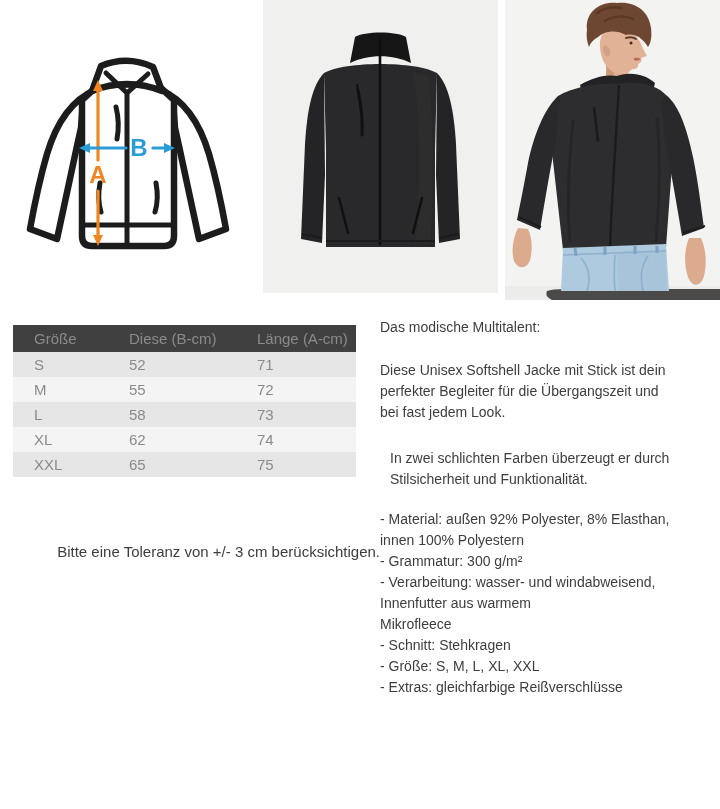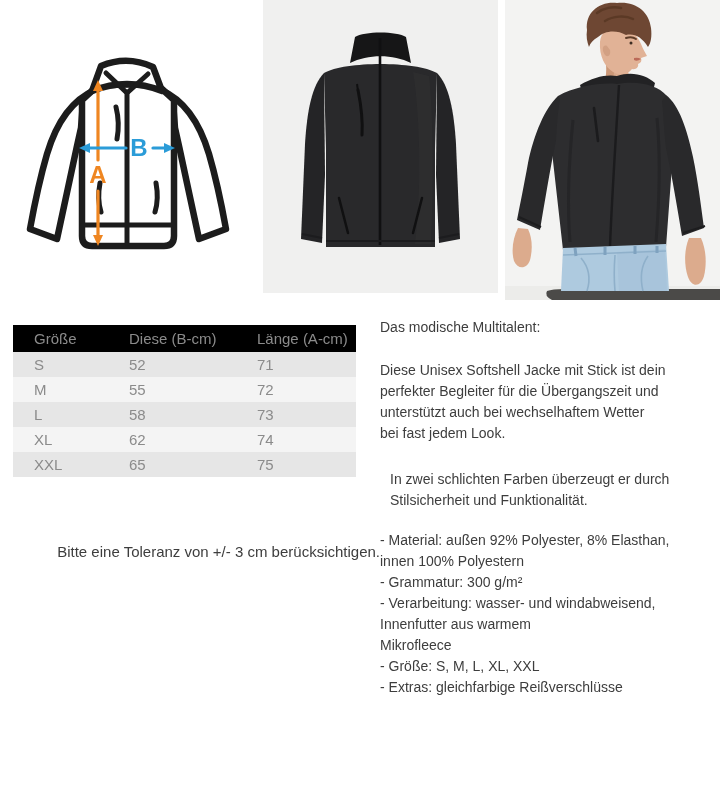--- a/index.html
+++ b/index.html
@@ -25,21 +25,21 @@
   .arrow-a-fill{fill:var(--arrow-a)}
   .arrow-b-fill{fill:var(--arrow-b)}
 
   
   .size-section{position:absolute;left:13px;top:325px;width:343px}
   table.size-table{border-collapse:collapse;table-layout:fixed;width:343px}
   .size-table th,.size-table td{
     font-weight:400;text-align:left;font-size:15px;color:#8b8b8b;
     height:25px;padding:0;overflow:hidden;white-space:nowrap;
   }
-  .size-table thead th{height:27px;background:#000000}
+  .size-table thead th{height:27px;background:#404040}
   .size-table td.c1,.size-table th.c1{padding-left:21px}
   tr.stripe-dark{background:#e6e6e6}
   tr.stripe-light{background:#f4f4f4}
 
   .tolerance-note{
     position:absolute;left:0;top:528px;width:380px;
     text-align:right;font-size:15px;color:#3d3d3d;white-space:nowrap;
   }
 
   
@@ -201,32 +201,32 @@
 </div>
 
 <p class="tolerance-note">Bitte eine Toleranz von +/- 3 cm berücksichtigen.</p>
 
 <section class="description">
   <p class="heading line">Das modische Multitalent:</p>
 
   <div class="para1">
     <div class="line">Diese Unisex Softshell Jacke mit Stick ist dein</div>
     <div class="line">perfekter Begleiter für die Übergangszeit und</div>
-    <div class="line">unterstützt auch bei wechselhaftem Wetter</div>
     <div class="line">bei fast jedem Look.</div>
   </div>
 
   <div class="para2">
     <div class="line">In zwei schlichten Farben überzeugt er durch</div>
     <div class="line">Stilsicherheit und Funktionalität.</div>
   </div>
 
   <div class="specs">
     <div class="line">- Material: außen 92% Polyester, 8% Elasthan,</div>
     <div class="center">innen 100% Polyestern</div>
     <div class="line">- Grammatur: 300 g/m²</div>
     <div class="line">- Verarbeitung: wasser- und windabweisend,</div>
     <div class="center">Innenfutter aus warmem</div>
     <div class="center">Mikrofleece</div>
+    <div class="line">- Schnitt: Stehkragen</div>
     <div class="line">- Größe: S, M, L, XL, XXL</div>
     <div class="line">- Extras: gleichfarbige Reißverschlüsse</div>
   </div>
 </section>
 
 </body></html>

